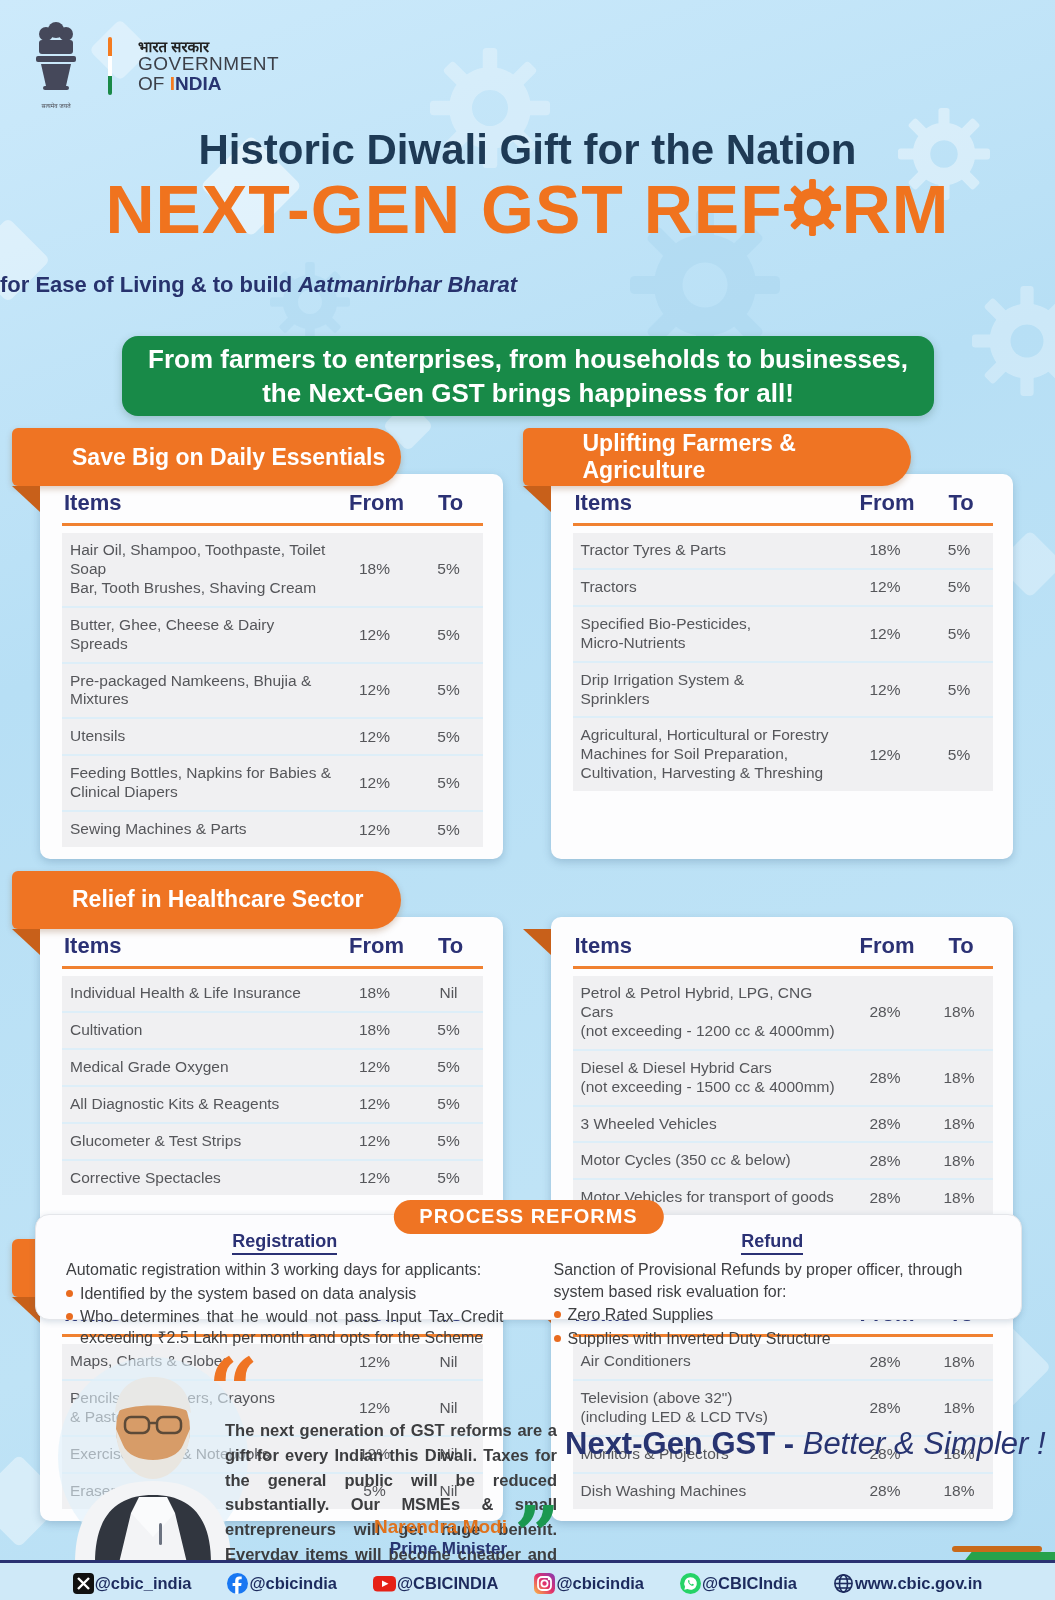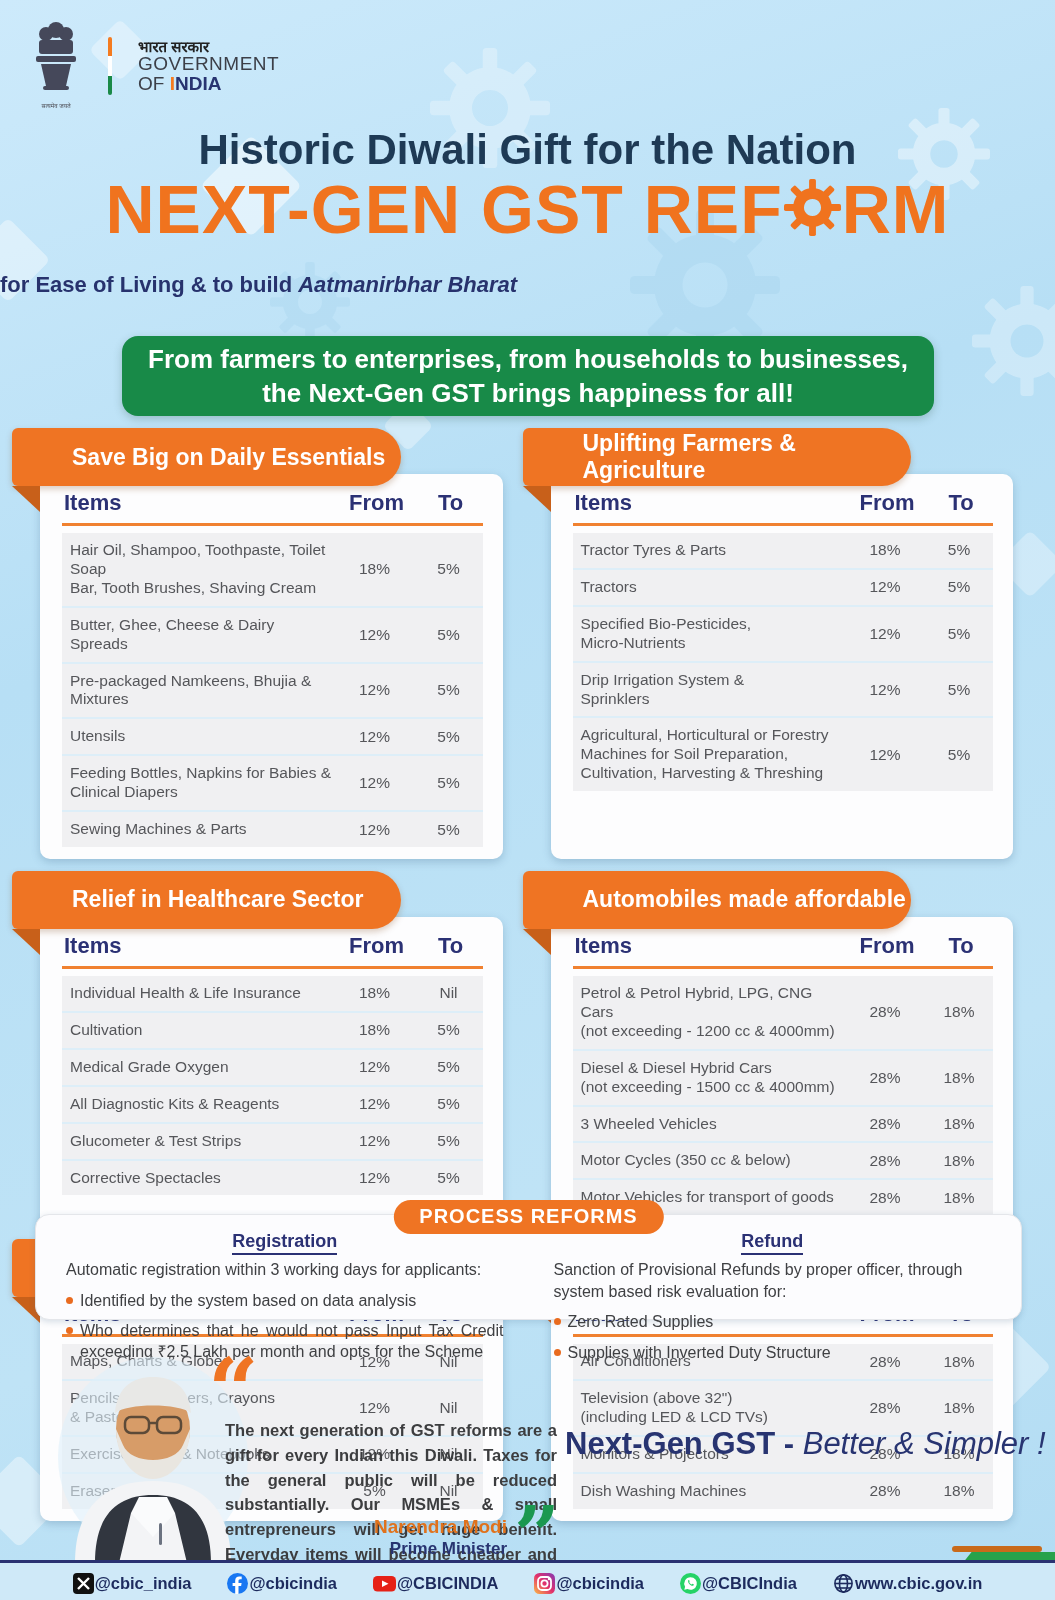--- a/index.html
+++ b/index.html
@@ -60,21 +60,21 @@
   .process{position:absolute;left:35px;top:1214px;width:985px;height:104px;background:#fcfcfe;
            border:1px solid #e4e6ea;border-radius:14px;box-shadow:0 2px 6px rgba(60,100,135,.2);}
   .process-pill{position:absolute;left:50%;top:-15px;transform:translateX(-50%);background:#ef7423;
            color:#fff;font-size:20px;font-weight:bold;letter-spacing:1px;padding:5px 26px 6px;
            border-radius:20px;white-space:nowrap;}
   .process-cols{display:grid;grid-template-columns:1fr 1fr;column-gap:50px;padding:16px 30px 8px 30px;}
   .p-head{text-align:center;margin-bottom:4px;}
   .p-head span{display:inline-block;font-size:18px;font-weight:bold;color:#2b3174;
            border-bottom:2px solid #2b3174;padding-bottom:1px;}
   .p-intro{font-size:16px;color:#3f4043;line-height:1.35;margin-bottom:2px;}
-  .p-bullet{display:flex;gap:7px;font-size:16px;color:#3f4043;line-height:1.3;margin-top:10px;}
+  .p-bullet{display:flex;gap:7px;font-size:16px;color:#3f4043;line-height:1.3;margin-top:3px;}
   .p-bullet .dot{width:7px;height:7px;border-radius:50%;background:#e96b1f;margin-top:6px;flex:none;}
   .p-bullet.just .bl-text{text-align:justify;}
   
   .pm-photo{position:absolute;left:55px;top:1337px;width:196px;height:226px;}
   .quote-open{position:absolute;left:208px;top:1346px;font-family:"DejaVu Serif",serif;
            font-weight:bold;font-size:88px;color:#ef7423;line-height:1;}
   .quote-text{position:absolute;left:225px;top:1418px;width:332px;font-size:16.5px;font-weight:bold;
            color:#3c3d3f;line-height:1.5;text-align:justify;}
   .quote-attrib{position:absolute;left:245px;top:1516px;width:262px;text-align:right;line-height:1.2;}
   .quote-author{font-size:19px;font-weight:bold;color:#e0721c;}
@@ -314,23 +314,20 @@
               <div class="c-item">Corrective Spectacles</div>
               <div class="c-rate">12%</div>
               <div class="c-rate">5%</div>
             </div>
           </div>
       </div>
     </div>
 
     <div class="slot">
       <div class="card">
-        <div class="ribbon">
-            <span>Automobiles made affordable</span>
-          </div>
         <div class="fold"></div>
         <div class="thead">
           <div>Items</div>
           <div class="ctr">From</div>
           <div class="ctr">To</div>
         </div>
         <div class="rows">
             <div class="trow">
               <div class="c-item">Petrol &amp; Petrol Hybrid, LPG, CNG Cars
 (not exceeding - 1200 cc &amp; 4000mm)</div>

